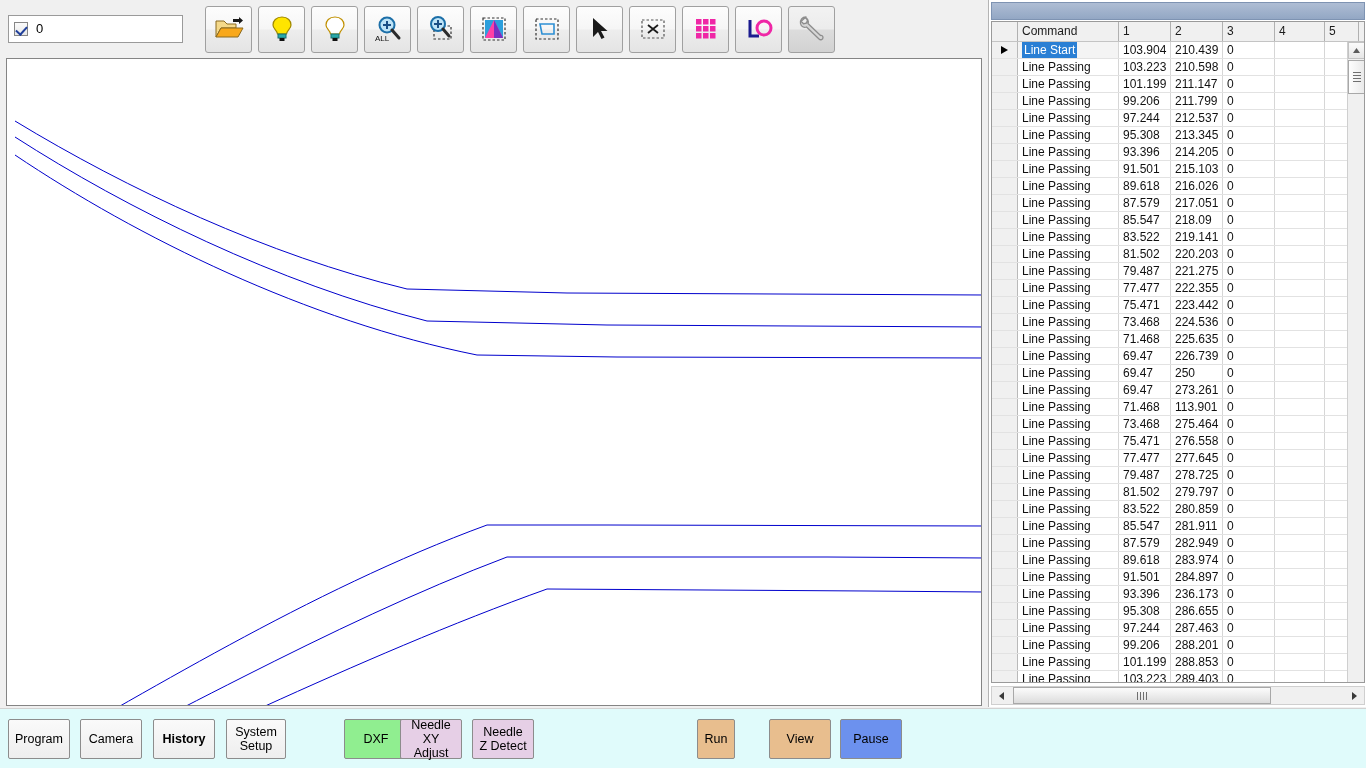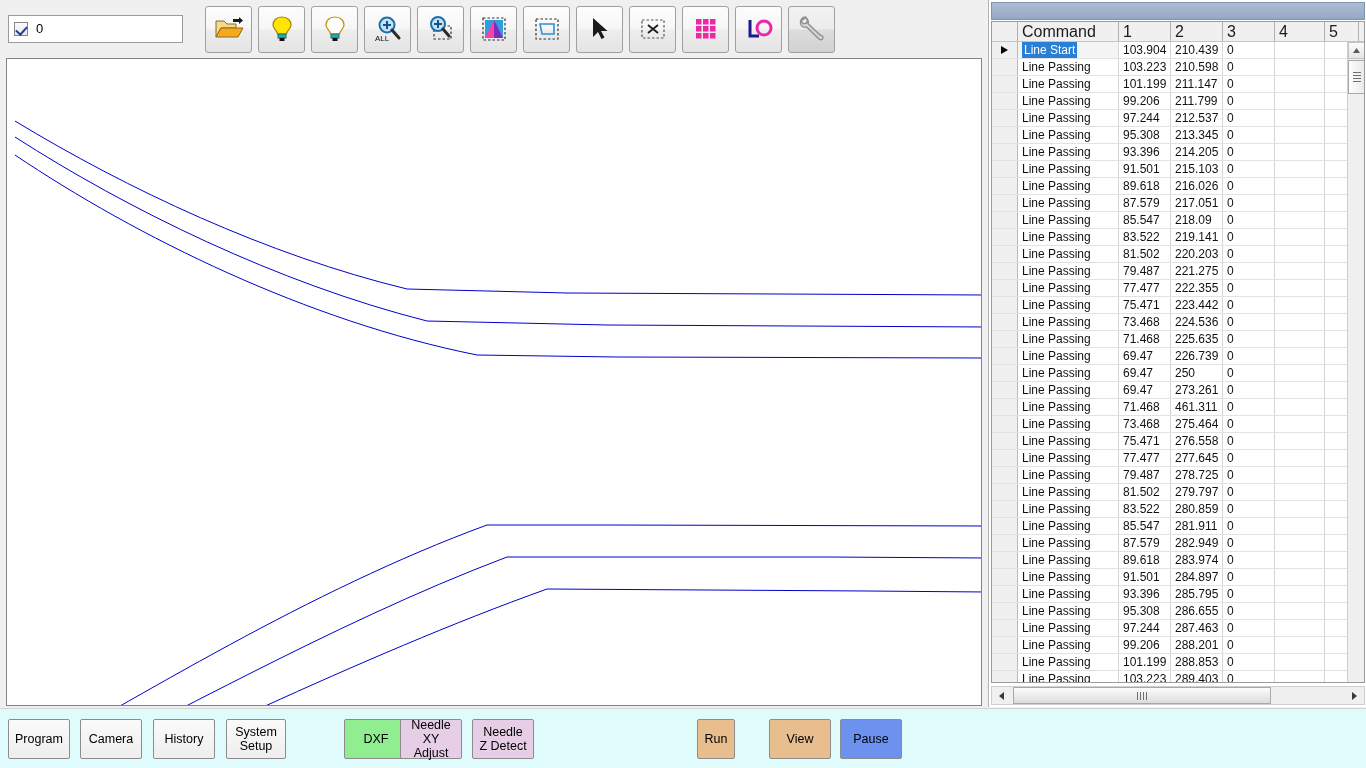--- a/index.html
+++ b/index.html
@@ -94,21 +94,21 @@
     border: 1px solid #7e93b2;
   }
   #grid-inner {
     position: absolute; left: 2px; top: 21px;
     width: 374px; height: 662px;
     border: 1px solid #9a9a9a;
     background: #fff;
     overflow: hidden;
   }
   .gridrow { display: flex; height: 17px; line-height: 16px; font-size: 12px; color: #111; }
-  .ghead { background: #f0f0f0; border-bottom: 1px solid #c4c4c4; height: 20px; line-height: 19px; font-size: 16px; }
+  .ghead { background: #f0f0f0; border-bottom: 1px solid #c4c4c4; height: 20px; line-height: 19px; font-size: 12px; }
   .gcell { border-right: 1px solid #d6d6d6; padding-left: 4px; overflow: hidden; white-space: nowrap; }
   .ghead .gcell { border-right: 1px solid #b0b0b0; color: #1b1b1b; }
   .c-sel   { width: 26px; flex: 0 0 26px; background: #f0f0f0; border-right: 1px solid #b9b9b9; position: relative; }
   .c-cmd   { width: 101px; flex: 0 0 101px; }
   .c-n1    { width: 52px; flex: 0 0 52px; }
   .c-n2    { width: 52px; flex: 0 0 52px; }
   .c-n3    { width: 52px; flex: 0 0 52px; }
   .c-n4    { width: 50px; flex: 0 0 50px; }
   .c-n5    { width: 34px; flex: 0 0 34px; border-right: none; }
   .gbody { position: absolute; left: 0; top: 20px; width: 357px; height: 641px; overflow: hidden; }
@@ -548,21 +548,21 @@
             <div class="gcell c-n1">69.47</div>
             <div class="gcell c-n2">273.261</div>
             <div class="gcell c-n3">0</div>
             <div class="gcell c-n4"></div>
             <div class="gcell c-n5"></div>
           </div>
           <div class="gridrow data">
             <div class="gcell c-sel"></div>
             <div class="gcell c-cmd">Line Passing</div>
             <div class="gcell c-n1">71.468</div>
-            <div class="gcell c-n2">461.311</div>
+            <div class="gcell c-n2">113.901</div>
             <div class="gcell c-n3">0</div>
             <div class="gcell c-n4"></div>
             <div class="gcell c-n5"></div>
           </div>
           <div class="gridrow data">
             <div class="gcell c-sel"></div>
             <div class="gcell c-cmd">Line Passing</div>
             <div class="gcell c-n1">73.468</div>
             <div class="gcell c-n2">275.464</div>
             <div class="gcell c-n3">0</div>
@@ -647,21 +647,21 @@
             <div class="gcell c-n1">91.501</div>
             <div class="gcell c-n2">284.897</div>
             <div class="gcell c-n3">0</div>
             <div class="gcell c-n4"></div>
             <div class="gcell c-n5"></div>
           </div>
           <div class="gridrow data">
             <div class="gcell c-sel"></div>
             <div class="gcell c-cmd">Line Passing</div>
             <div class="gcell c-n1">93.396</div>
-            <div class="gcell c-n2">285.795</div>
+            <div class="gcell c-n2">236.173</div>
             <div class="gcell c-n3">0</div>
             <div class="gcell c-n4"></div>
             <div class="gcell c-n5"></div>
           </div>
           <div class="gridrow data">
             <div class="gcell c-sel"></div>
             <div class="gcell c-cmd">Line Passing</div>
             <div class="gcell c-n1">95.308</div>
             <div class="gcell c-n2">286.655</div>
             <div class="gcell c-n3">0</div>
@@ -743,21 +743,21 @@
         <svg width="5" height="8" viewBox="0 0 5 8">
             <path d="M0 0 L0 8 L5 4 Z" fill="#3a3a3a"></path>
           </svg>
       </div>
     </div>
   </div>
 
   <div id="bottombar">
       <button class="bbtn " style="left: 8px; width: 62px;">Program</button>
       <button class="bbtn " style="left: 80px; width: 62px;">Camera</button>
-      <button class="bbtn " style="left: 153px; width: 62px;">History</button>
+      <button class="bbtn " style="left: 153px; width: 62px; font-weight: bold;">History</button>
       <button class="bbtn " style="left: 226px; width: 60px;">System<br>Setup</button>
       <button class="bbtn green" style="left: 296px; width: 64px; margin-left: 48px;">DXF</button>
       <button class="bbtn pink" style="left: 400px; width: 62px;">Needle<br>XY Adjust</button>
       <button class="bbtn pink" style="left: 472px; width: 62px;">Needle<br>Z Detect</button>
       <button class="bbtn tan" style="left: 697px; width: 38px;">Run</button>
       <button class="bbtn tan" style="left: 769px; width: 62px;">View</button>
       <button class="bbtn blue" style="left: 840px; width: 62px; text-align: center;">Pause</button>
     </div>
 
 </div>

